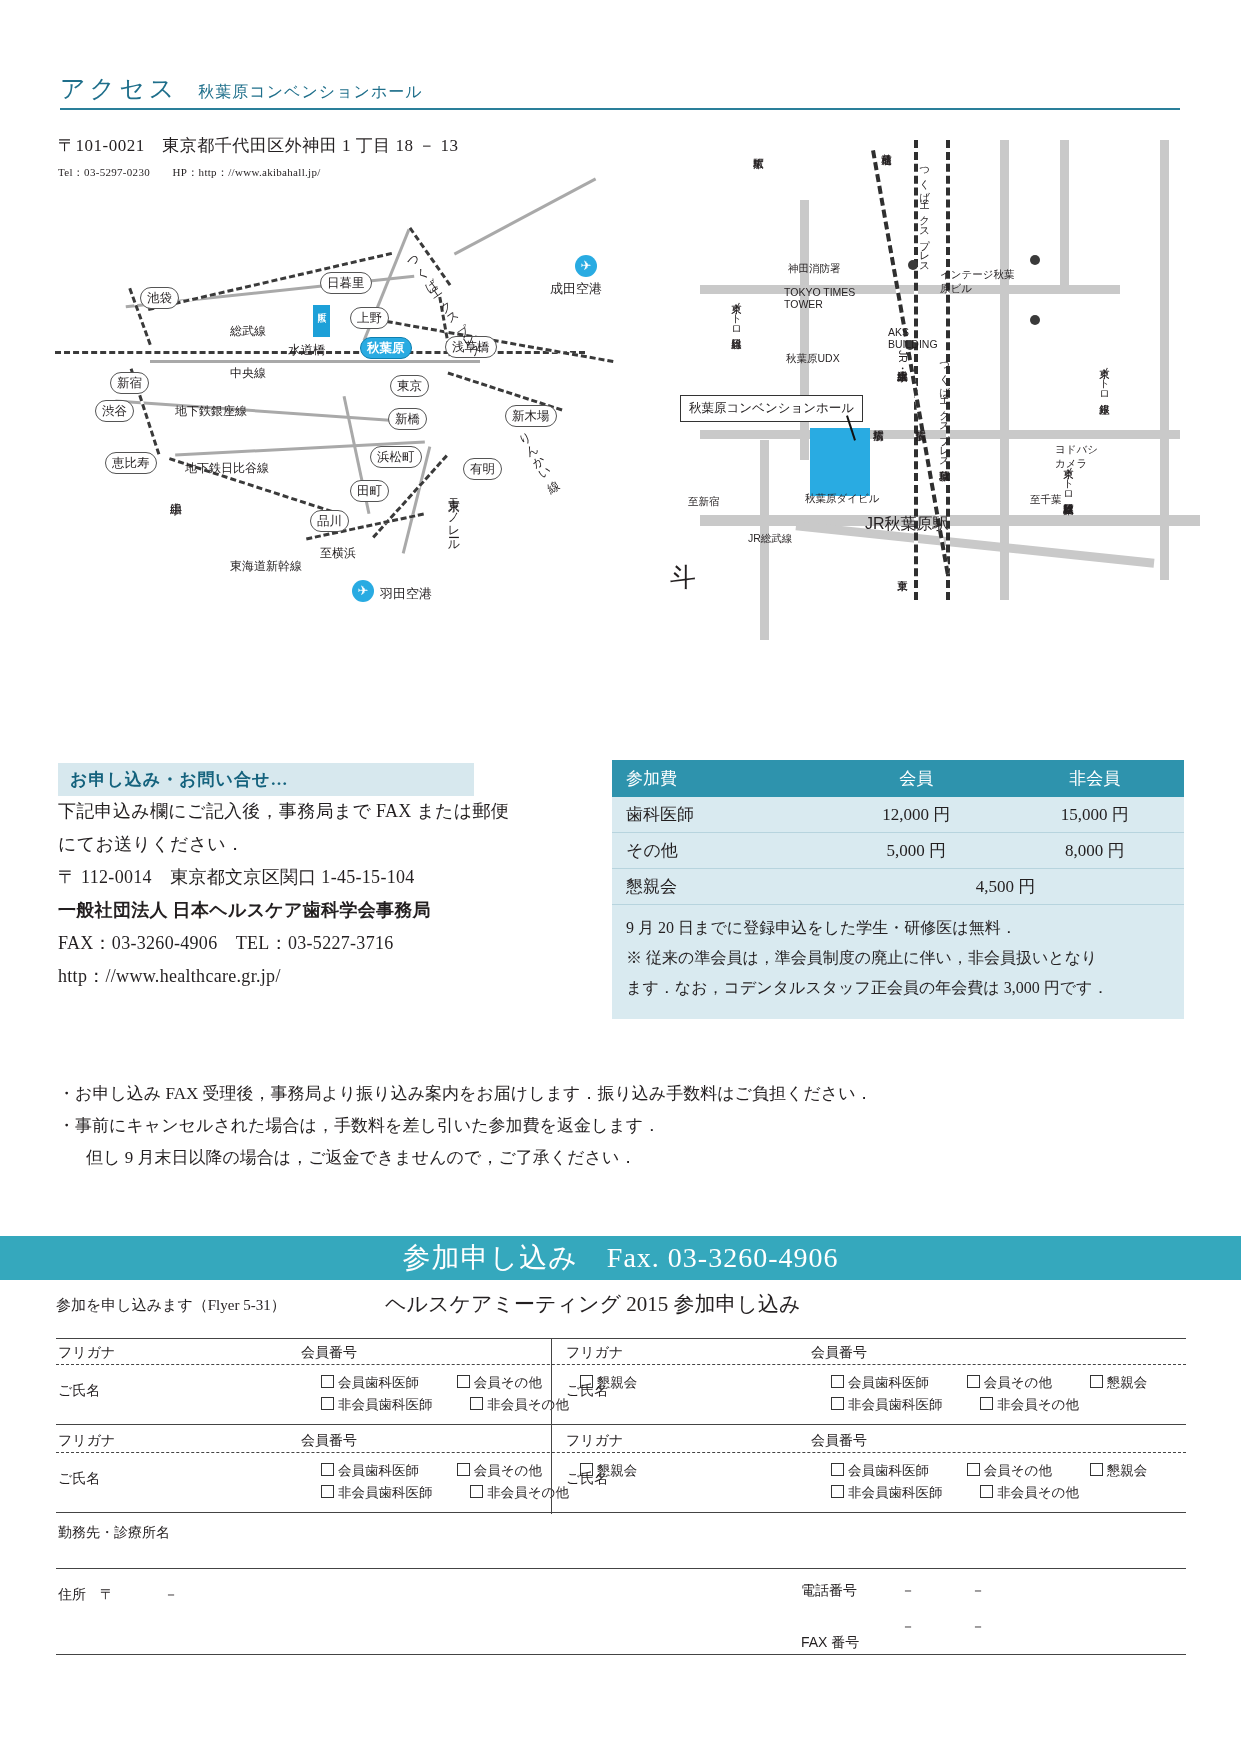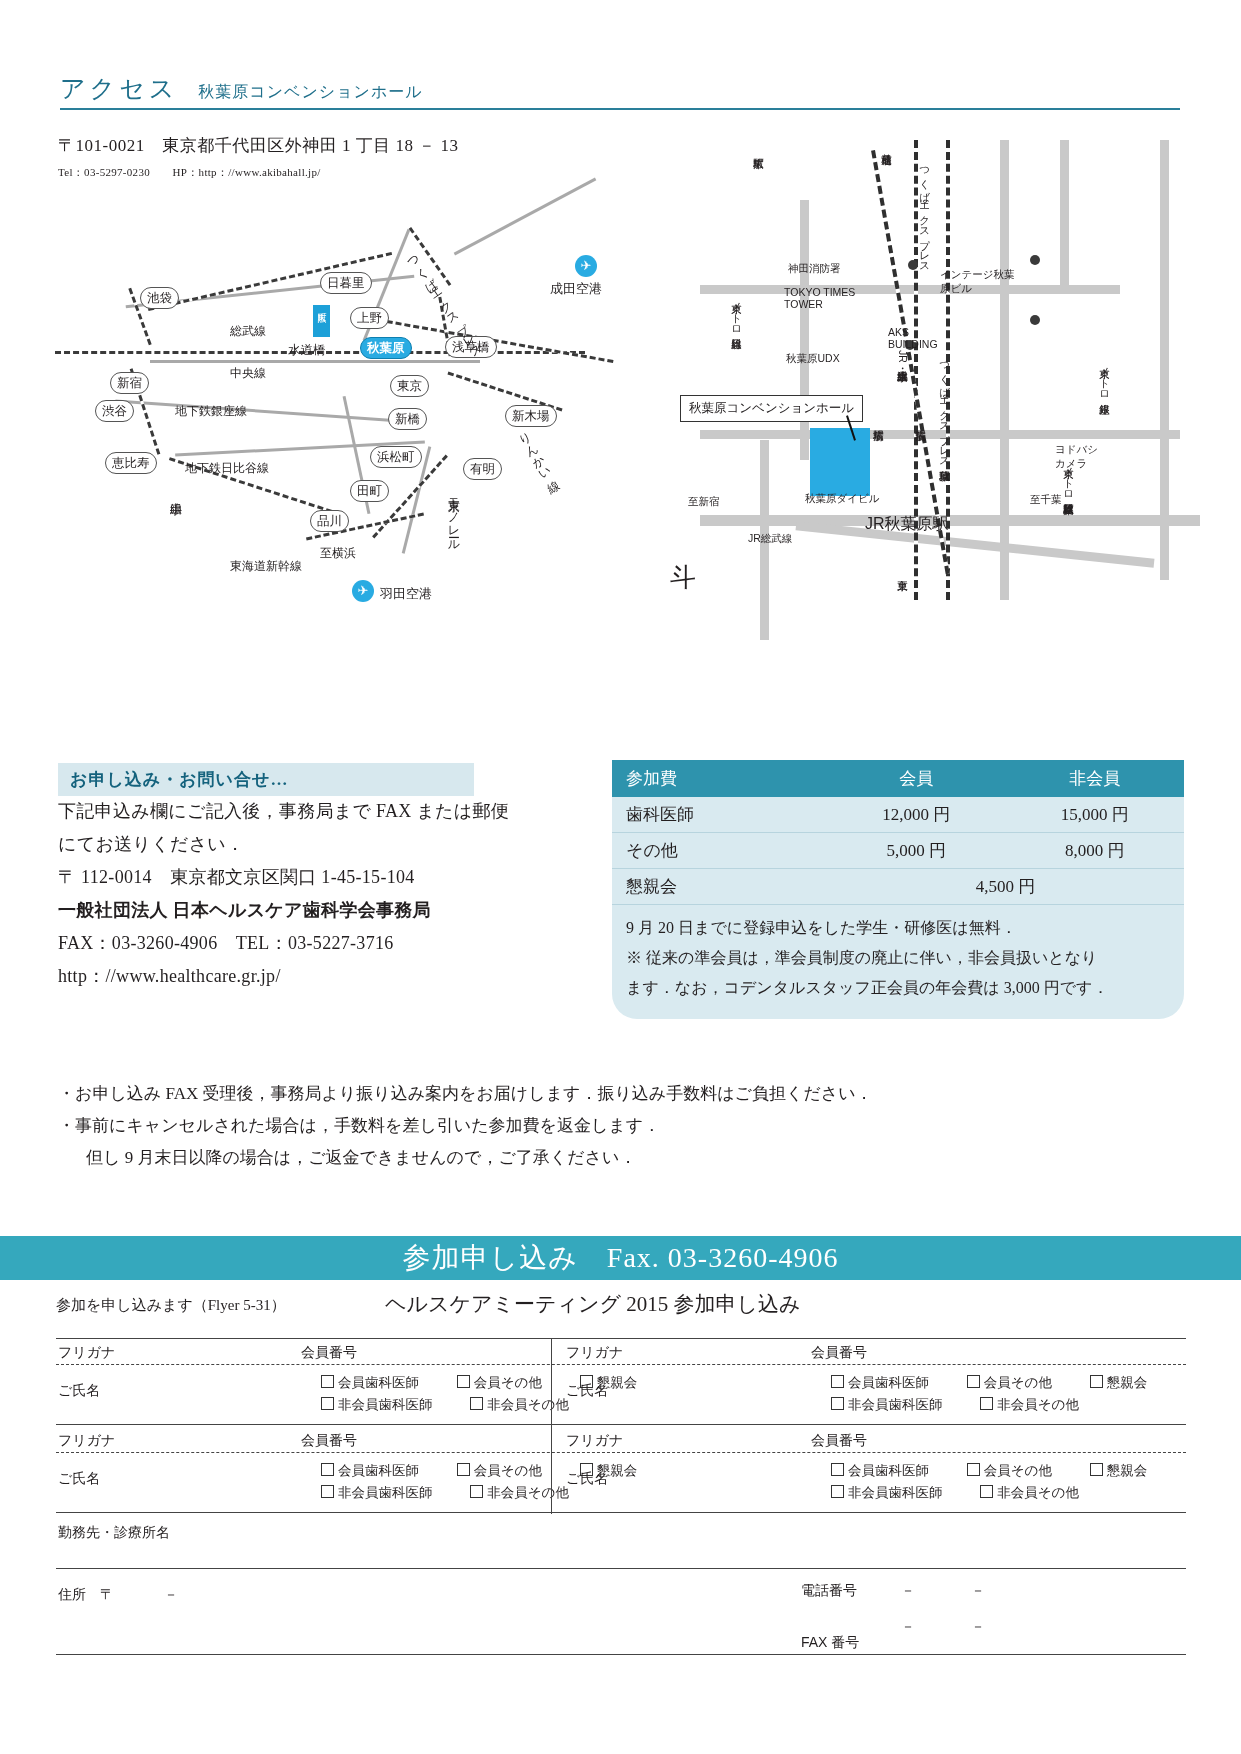--- a/index.html
+++ b/index.html
@@ -56,21 +56,21 @@
   
   .sec-head{
     position:absolute;background:#d7e8ee;color:#14627d;font-size:17px;
     padding:5px 12px;font-weight:bold;letter-spacing:1px;
   }
   .apply-box{position:absolute;left:58px;top:795px;width:500px;}
   .apply-line{font-size:18px;line-height:33px;letter-spacing:.3px;}
   .apply-line.b{font-weight:bold;}
 
   .fee-box{position:absolute;left:612px;top:760px;width:572px;background:#d9eaf0;
-           padding:0 0 16px 0;border-radius:25px;}
+           padding:0 0 16px 0;}
   .fee-tbl{width:100%;border-collapse:collapse;font-size:17px;}
   .fee-tbl th{background:#2e93ad;color:#fff;font-weight:normal;padding:7px 0;font-size:17px;}
   .fee-tbl th.l{text-align:left;padding-left:14px;}
   .fee-tbl td{padding:6px 0;border-bottom:1px solid #b7d4de;}
   .fee-tbl td.l{text-align:left;padding-left:14px;}
   .fee-tbl td.c{text-align:center;}
   .fee-note{font-size:16px;line-height:30px;padding:8px 14px 0 14px;}
 
   .notice-box{position:absolute;left:58px;top:1040px;width:1100px;}
   .notice-line{font-size:17px;line-height:32px;}

